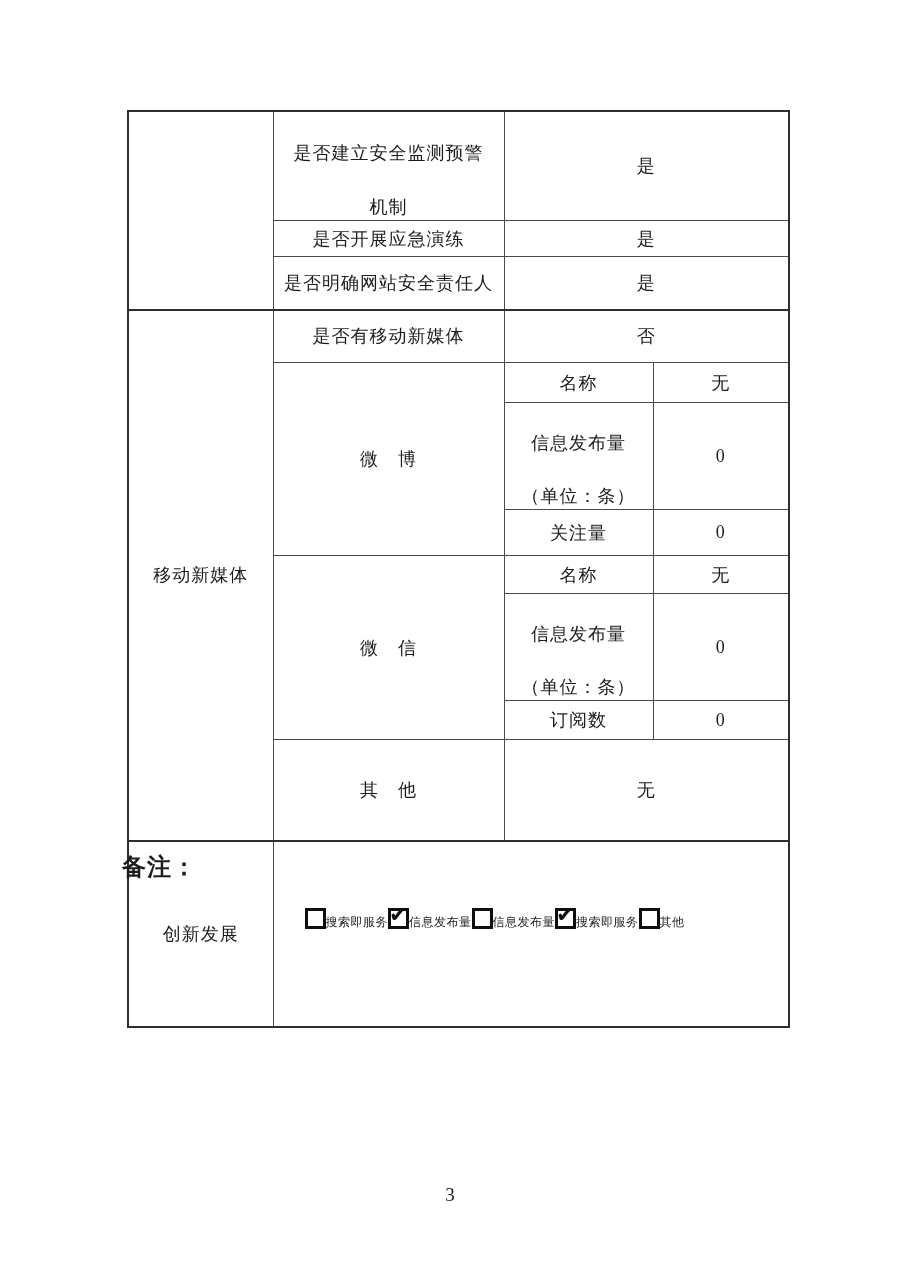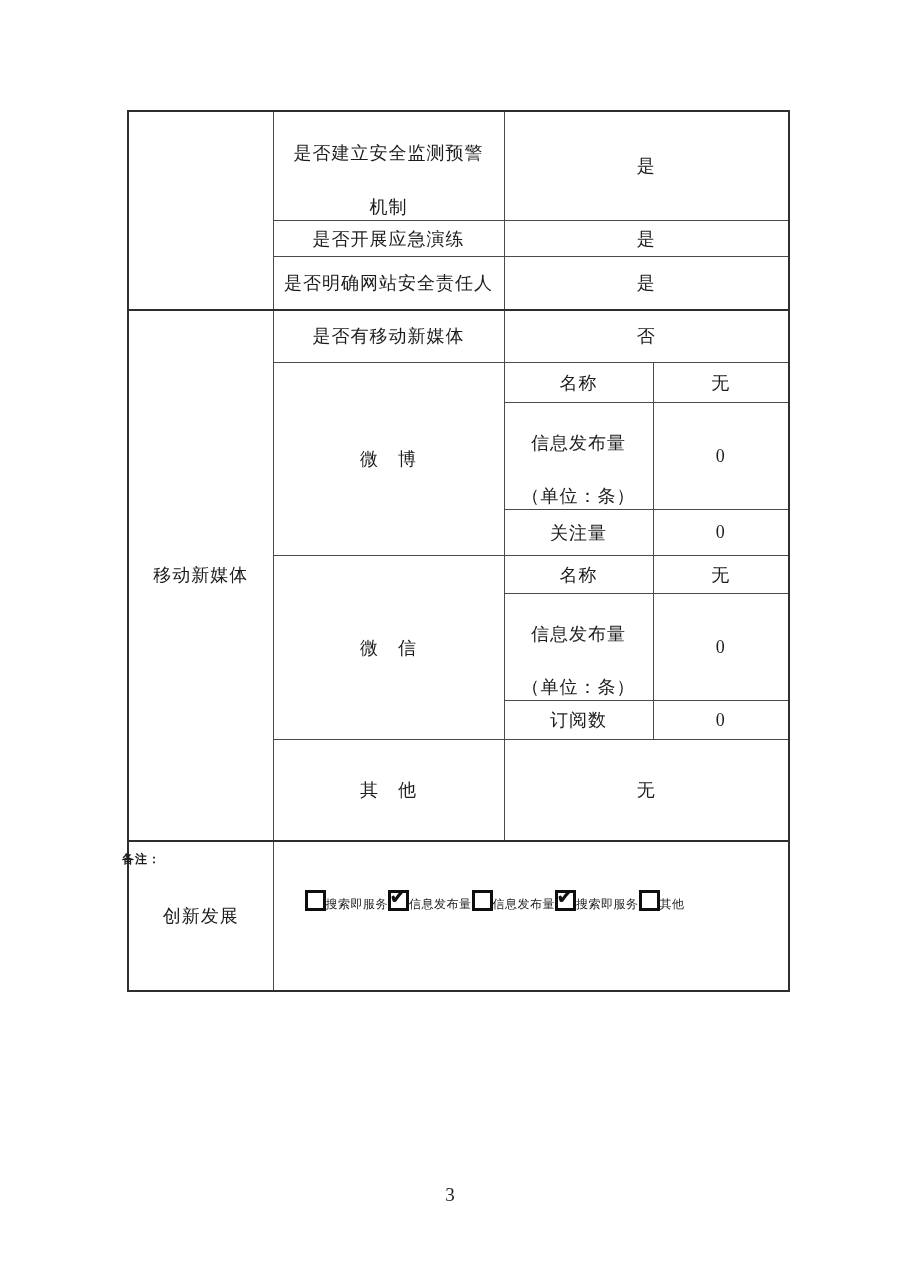--- a/index.html
+++ b/index.html
@@ -31,21 +31,21 @@
   }
   .mark{
     display:none;position:absolute;left:-2px;top:-7px;
     font-size:22px;font-weight:bold;line-height:1;color:#0e0e0e;
     font-family:"DejaVu Sans", sans-serif;
   }
   .cb.checked .mark{display:inline;}
   .cbl{font-size:12px;letter-spacing:0.5px;}
   .notes{
     position:absolute;left:122px;top:851px;
-    font-size:12px;font-weight:bold;letter-spacing:1px;
+    font-size:24px;font-weight:bold;letter-spacing:1px;
   }
   .pageno{
     position:absolute;left:0;width:900px;top:1184px;
     text-align:center;font-size:19px;
   }
 </style>
 </head>
 <body>
 
 <table class="report-table">
@@ -111,21 +111,21 @@
     <tr style="height:39px">
       <td>订阅数</td>
       <td>0</td>
     </tr>
 
     <tr style="height:101px">
       <td>其　他</td>
       <td colspan="2">无</td>
     </tr>
 
-    <tr class="sec" style="height:150px">
+    <tr class="sec" style="height:186px">
       <td>创新发展</td>
       <td class="innov" colspan="3">
         <div class="cbline">
           <span class="cb"></span><span class="cbl">搜索即服务</span><span class="cb checked"><span class="mark">✔</span></span><span class="cbl">信息发布量</span><span class="cb"></span><span class="cbl">信息发布量</span><span class="cb checked"><span class="mark">✔</span></span><span class="cbl">搜索即服务</span><span class="cb"></span><span class="cbl">其他</span>
         </div>
       </td>
     </tr>
   </tbody>
 </table>
 

